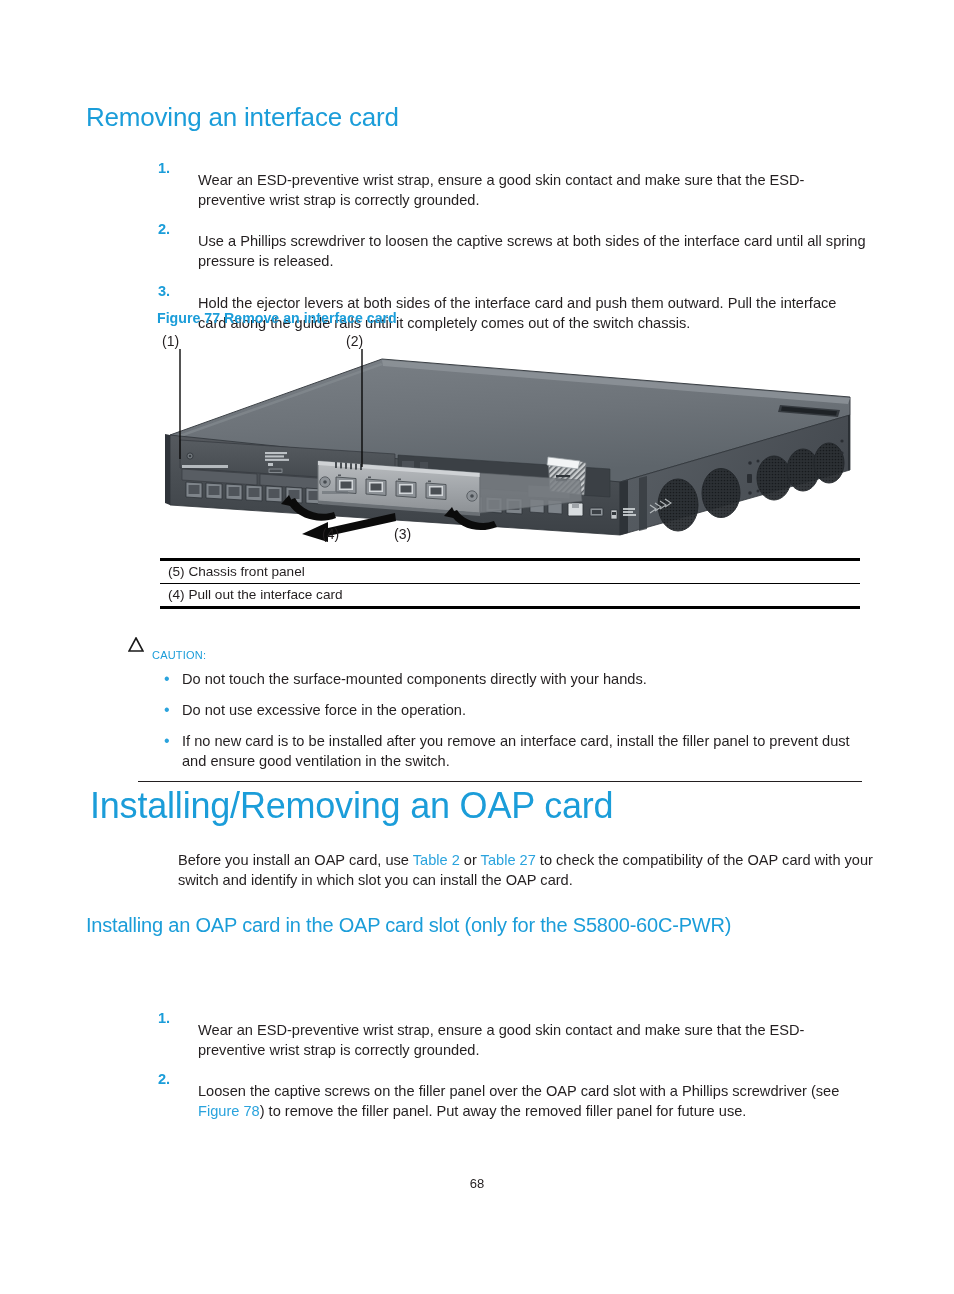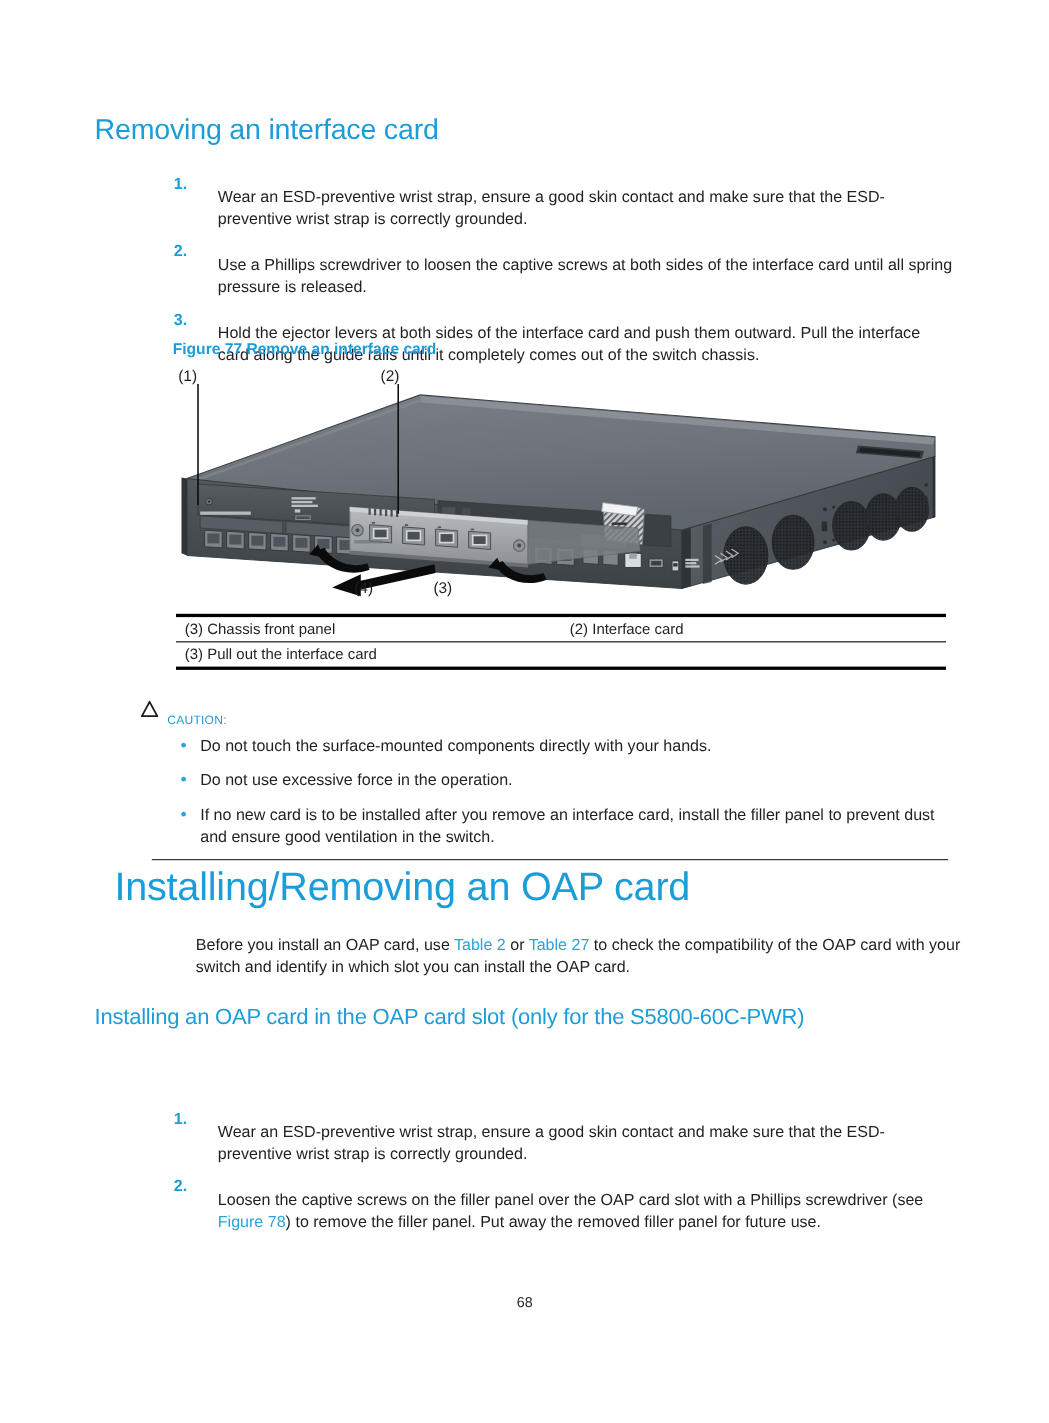--- a/index.html
+++ b/index.html
@@ -476,26 +476,25 @@
 
     <div class="callout-lbl" style="left:12px; top:-2px;">(1)</div>
     <div class="callout-lbl" style="left:196px; top:-2px;">(2)</div>
     <div class="callout-lbl" style="left:244px; top:191px;">(3)</div>
     <div class="callout-lbl" style="left:172px; top:191px;">(4)</div>
   </div>
 
   <div class="legend">
     <div class="rule-thick"></div>
     <div class="legend-row">
-      <div class="legend-cell">(3) Chassis front panel</div>
-      <div class="legend-cell">(2) Interface card</div>
+      <div class="legend-cell">(5) Chassis front panel</div>
     </div>
     <div class="rule-thin"></div>
     <div class="legend-row">
-      <div class="legend-cell">(3) Pull out the interface card</div>
+      <div class="legend-cell">(4) Pull out the interface card</div>
     </div>
     <div class="rule-thick"></div>
   </div>
 
   <div class="caution-wrap">
     <div class="caution-head">
       <svg class="tri-icon" viewBox="0 0 16 15">
         <polygon points="8,1 15,14 1,14" fill="none" stroke="#1a1a1a" stroke-width="1.6" stroke-linejoin="miter"></polygon>
       </svg>
       <span class="caution-label">CAUTION:</span>
@@ -511,21 +510,21 @@
         <span class="btext">Do not use excessive force in the operation.</span>
       </div>
       <div class="bitem">
         <span class="bullet">•</span>
         <span class="btext">If no new card is to be installed after you remove an interface card, install the filler panel to prevent dust and ensure good ventilation in the switch.</span>
       </div>
     </div>
     <div class="caution-rule"></div>
   </div>
 
-  <div class="h1" style="left:104px; top:786px; width:790px; font-size:36px;">Installing/Removing an OAP card</div>
+  <div class="h1" style="left:90px; top:786px; width:790px; font-size:36px;">Installing/Removing an OAP card</div>
 
   <div class="para" style="left:158px; top:850px; width:712px;margin-left:20px;">
     <span>Before you install an OAP card, use </span><span class="lnk">Table 2</span><span> or </span><span class="lnk">Table 27</span><span> to check the compatibility of the OAP card with your switch and identify in which slot you can install the OAP card.</span>
   </div>
 
   <div class="h1" style="left:86px; top:913px; width:760px; font-size:20px; line-height:1.22;">Installing an OAP card in the OAP card slot (only for the S5800-60C-PWR)</div>
 
   <div class="olist" style="left:158px; top:1008px; width:710px;">
 
     <div class="oitem">

